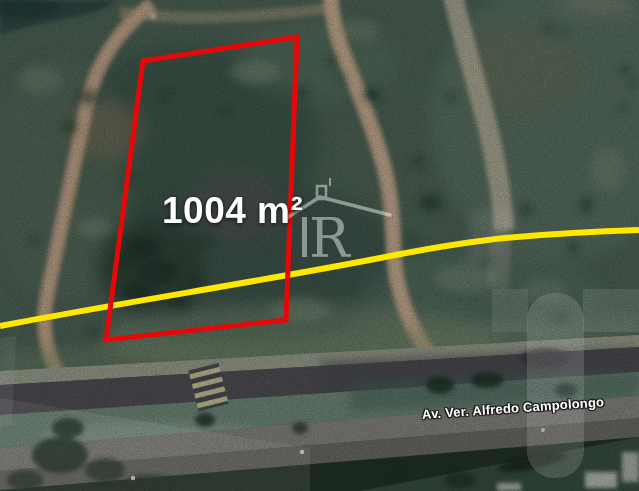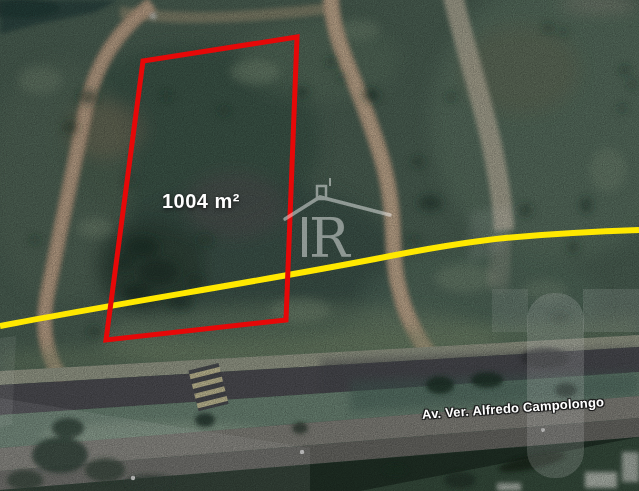--- a/index.html
+++ b/index.html
@@ -3,21 +3,21 @@
 <meta charset="utf-8">
 <style>
   html,body{margin:0;padding:0;background:#111;}
   .stage{
     position:relative;width:639px;height:491px;overflow:hidden;
     font-family:"Liberation Sans",sans-serif;background:#52695b;
   }
   svg.map{position:absolute;left:0;top:0;display:block;}
   .area-label{
     position:absolute;left:162px;top:190px;
-    font-size:20px;font-weight:bold;color:#ffffff;letter-spacing:.5px;
+    font-size:37px;font-weight:bold;color:#ffffff;letter-spacing:.5px;
     text-shadow:0 2px 4px rgba(25,25,25,.85),0 0 2px rgba(0,0,0,.6);
     white-space:nowrap;user-select:none;
   }
   .street-label{
     position:absolute;left:422px;top:407px;
     transform:rotate(-4deg);transform-origin:left center;
     font-size:13px;font-weight:bold;color:#ffffff;letter-spacing:.2px;
     white-space:nowrap;user-select:none;
     text-shadow:-1px -1px 0 #1b1b1b,1px -1px 0 #1b1b1b,-1px 1px 0 #1b1b1b,1px 1px 0 #1b1b1b,0 0 3px #000;
   }

